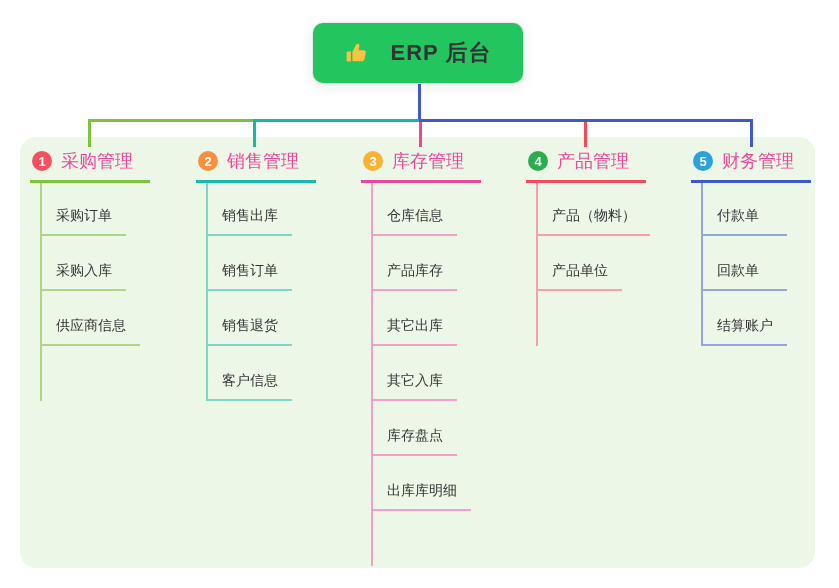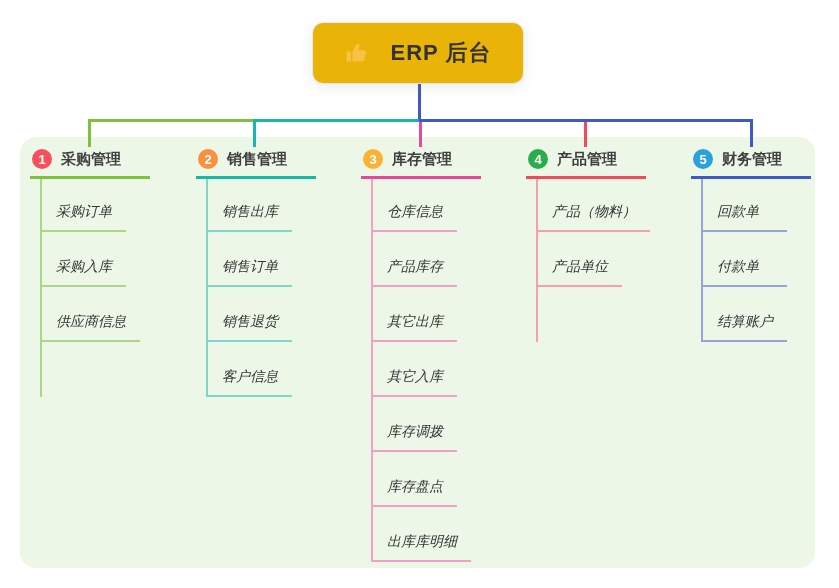--- a/index.html
+++ b/index.html
@@ -6,50 +6,50 @@
   html,body { width:839px; height:588px; background:#ffffff;
     font-family:"Liberation Sans","DejaVu Sans",sans-serif; color:#333; overflow:hidden; }
   #stage { position:relative; width:839px; height:588px; }
 
   
   #panel { position:absolute; left:20px; top:137px; width:795px; height:431px;
     background:#ecf7e8; border-radius:16px; }
 
   
   #root-card { position:absolute; left:313px; top:23px; width:210px; height:60px;
-    background:#eab308; border-radius:10px; box-shadow:0 3px 14px rgba(60,80,60,.13), 0 0 0 1px #f2f2f2;
+    background:#22c55e; border-radius:10px; box-shadow:0 3px 14px rgba(60,80,60,.13), 0 0 0 1px #f2f2f2;
     display:flex; align-items:center; justify-content:center; gap:22px; cursor:pointer; }
   #root-card .root-label { font-size:22px; font-weight:600; color:#333; letter-spacing:1px; }
   .thumb-svg { width:24px; height:24px; display:block; }
 
   
   .line { position:absolute; }
   .h-seg { height:3px; top:119px; z-index:2; }
   .v-drop { width:3px; top:119px; height:28px; z-index:1; }
   #root-line { left:418px; top:83px; width:3px; height:37px; }
 
   
   .branch { position:absolute; top:146px; width:140px; }
   .branch-head { width:120px; display:flex; align-items:center; gap:9px;
     padding:3px 0 7px 2px; border-bottom:3px solid #999; cursor:pointer; }
   .badge { width:20px; height:20px; border-radius:50%; flex:0 0 20px;
     display:flex; align-items:center; justify-content:center;
     color:#fff; font-size:13px; font-weight:bold; }
-  .branch-title { font-size:15px; font-weight:700; color:#404040; white-space:nowrap; }
+  .branch-title { font-size:18px; font-weight:400; color:#ec4899; white-space:nowrap; }
 
   .children { position:relative; margin-left:10px; }
   .children::before { content:""; position:absolute; left:0; top:0; width:2px;
     background:var(--lc); }
   .trunk-4::before { height:218px; }
   .trunk-7::before { height:383px; }
   .trunk-3::before { height:163px; }
 
   .child { height:55px; display:flex; align-items:flex-end;
     padding:0 14px 9px 16px; border-bottom:2px solid var(--lc);
-    width:fit-content; min-width:86px; white-space:nowrap; cursor:pointer;font-style:italic; }
+    width:fit-content; min-width:86px; white-space:nowrap; cursor:pointer; }
   .child:first-child { height:53px; }
   .child span { font-size:14px; color:#333; }
 </style>
 </head>
 <body>
 
 <div id="stage">
 
   <div id="panel"></div>
 
@@ -124,23 +124,20 @@
       <div class="child">
           <span>产品库存</span>
         </div>
       <div class="child">
           <span>其它出库</span>
         </div>
       <div class="child">
           <span>其它入库</span>
         </div>
       <div class="child">
-          <span>库存调拨</span>
-        </div>
-      <div class="child">
           <span>库存盘点</span>
         </div>
       <div class="child">
           <span>出库库明细</span>
         </div>
     </div>
   </div>
 
   <div class="branch" style="left:526px">
     <div class="branch-head" style="border-bottom-color: rgb(242, 73, 92);">
@@ -157,24 +154,24 @@
     </div>
   </div>
 
   <div class="branch" style="left:691px">
     <div class="branch-head" style="border-bottom-color: rgb(63, 90, 200);">
       <span class="badge" style="background-color: rgb(42, 162, 220);">5</span>
       <span class="branch-title">财务管理</span>
     </div>
     <div class="children trunk-3" style="--lc: #93a5dc;">
       <div class="child">
-          <span>回款单</span>
+          <span>付款单</span>
         </div>
       <div class="child">
-          <span>付款单</span>
+          <span>回款单</span>
         </div>
       <div class="child">
           <span>结算账户</span>
         </div>
     </div>
   </div>
 
 </div>
 
 </body></html>

